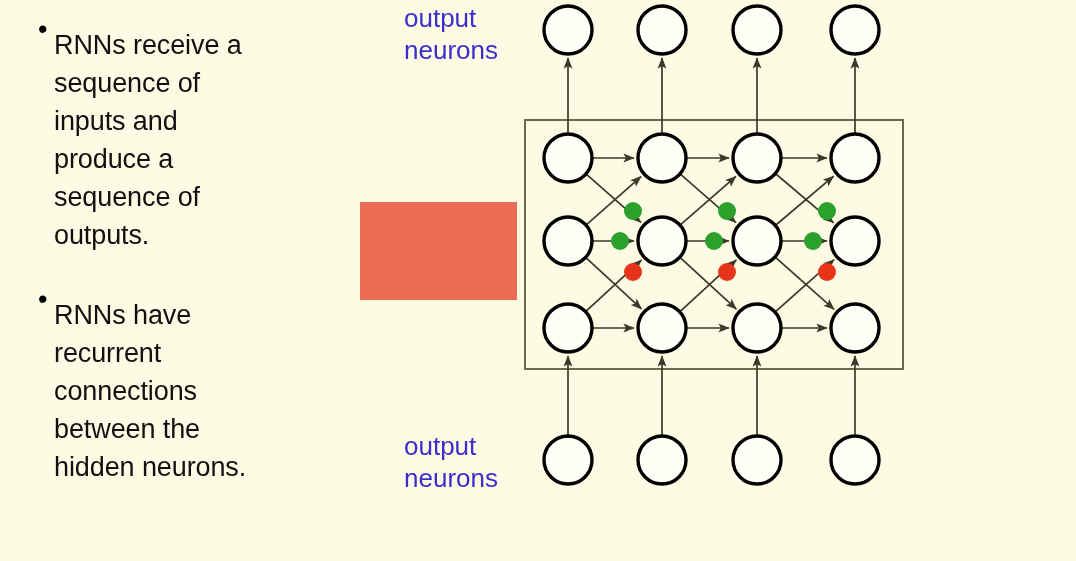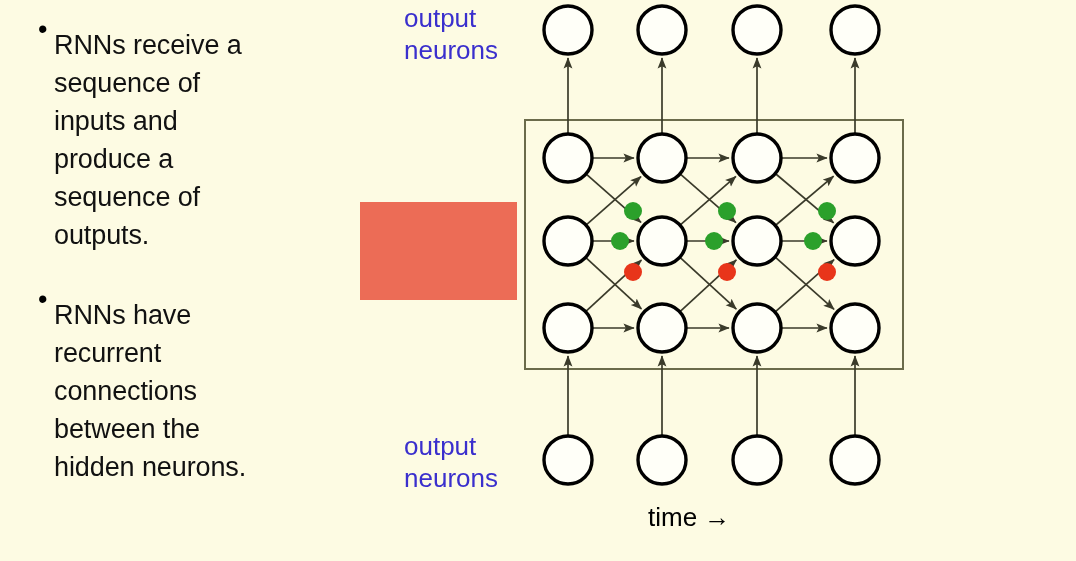--- a/index.html
+++ b/index.html
@@ -115,21 +115,20 @@
 connections
 between the
 hidden neurons.</div>
     </div>
   </div>
 
   <div class="lbl" id="lbl-output">output
 neurons</div>
   <div class="lbl" id="lbl-input">output
 neurons</div>
-  <div id="lbl-time">time  →</div>
 
   <svg id="netsvg" viewBox="0 0 1076 561">
       <defs>
         <marker id="ah" markerWidth="7" markerHeight="7" refX="6.2" refY="3" orient="auto" markerUnits="strokeWidth">
           <path d="M0,0.4 L6.6,3 L0,5.6 L1.4,3 Z" fill="#3A3A2A"></path>
         </marker>
       </defs>
       <g>
         <rect x="525" y="120" width="378" height="249" fill="none" stroke="#6B6B4B" stroke-width="2"></rect>
       </g>

